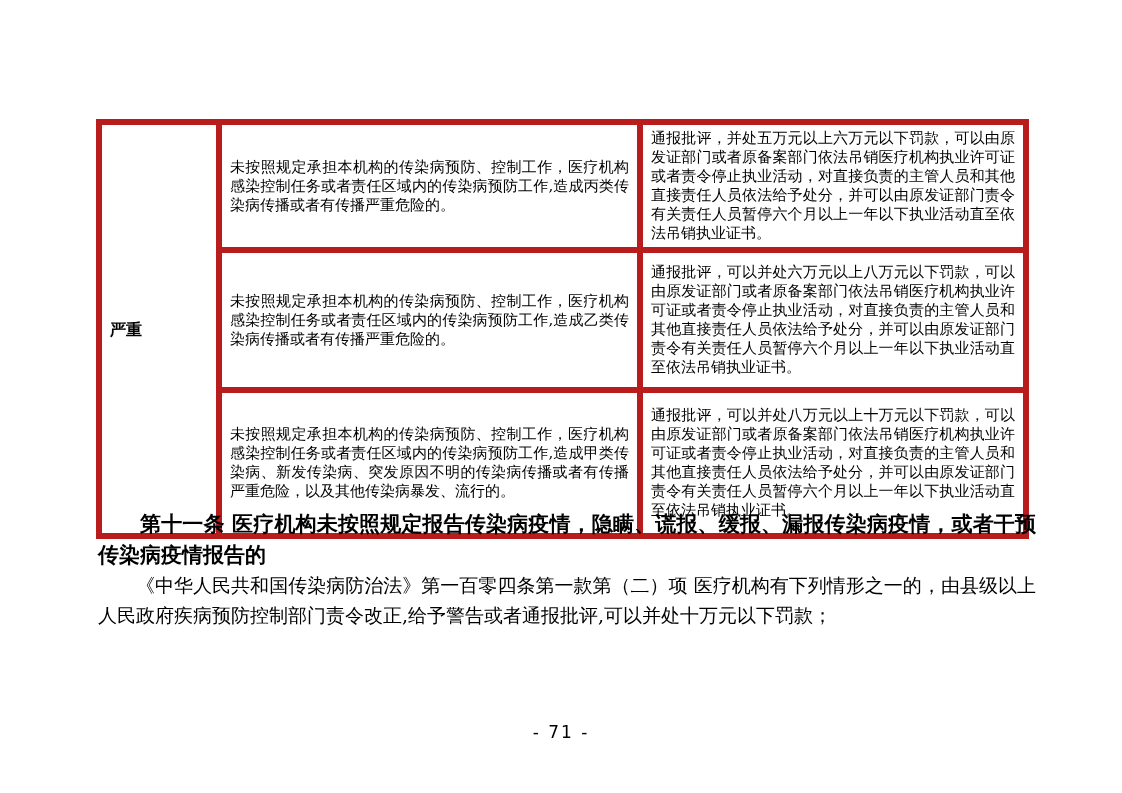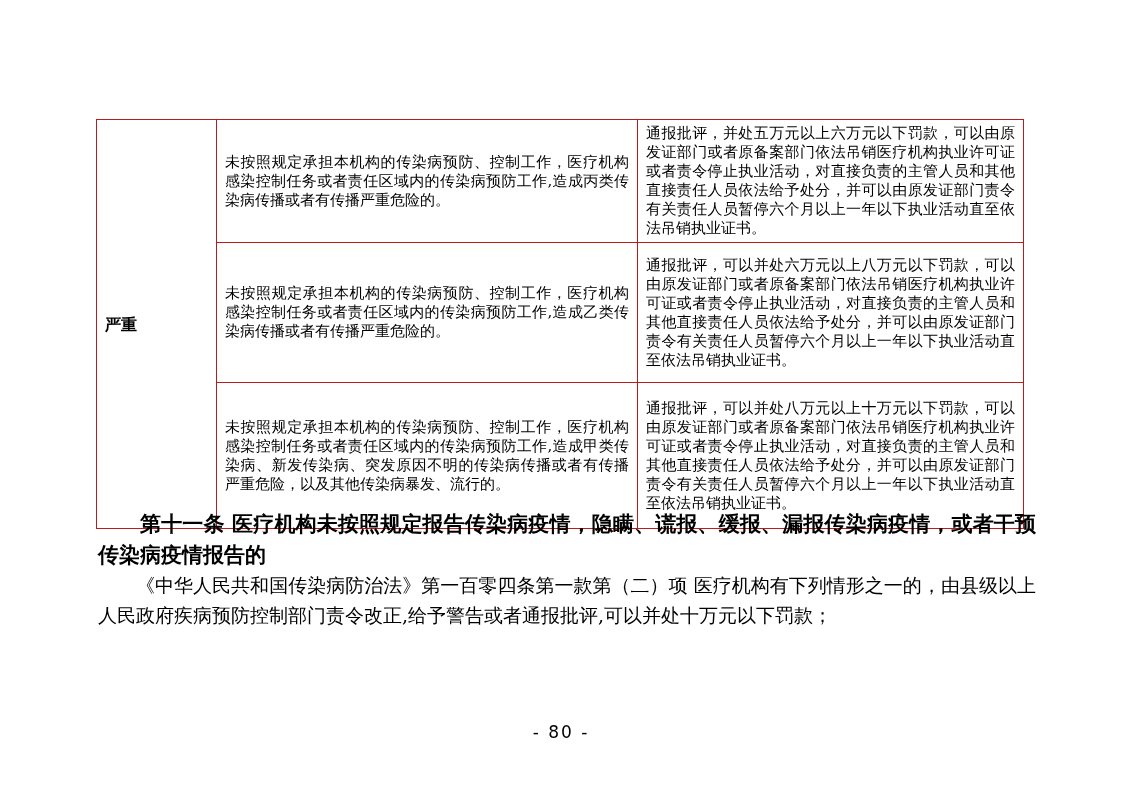--- a/index.html
+++ b/index.html
@@ -18,21 +18,21 @@
   
   .doc-table {
     position: absolute;
     left: 96px;
     top: 119px;
     width: 927px;
     border-collapse: collapse;
     table-layout: fixed;
   }
   .doc-table td {
-    border: 1px solid #b91c1c;
+    border: 6px solid #b91c1c;
     vertical-align: middle;
     font-size: 15px;
     line-height: 19px;
     text-align: justify;
     padding: 4px 8px;
   }
   td.severity-cell {
     width: 120px;
     text-align: left;
     font-weight: bold;
@@ -102,15 +102,15 @@
         <td class="penalty-cell">通报批评，可以并处八万元以上十万元以下罚款，可以由原发证部门或者原备案部门依法吊销医疗机构执业许可证或者责令停止执业活动，对直接负责的主管人员和其他直接责任人员依法给予处分，并可以由原发证部门责令有关责任人员暂停六个月以上一年以下执业活动直至依法吊销执业证书。</td>
       </tr>
     </tbody>
   </table>
 
   <div class="content">
     <p class="article-heading">第十一条 医疗机构未按照规定报告传染病疫情，隐瞒、谎报、缓报、漏报传染病疫情，或者干预传染病疫情报告的</p>
     <p class="legal-basis-text">《中华人民共和国传染病防治法》第一百零四条第一款第（二）项 医疗机构有下列情形之一的，由县级以上人民政府疾病预防控制部门责令改正,给予警告或者通报批评,可以并处十万元以下罚款；</p>
   </div>
 
-  <div class="page-number">- 80 -</div>
+  <div class="page-number">- 71 -</div>
 
 </div>
 
 </body></html>

